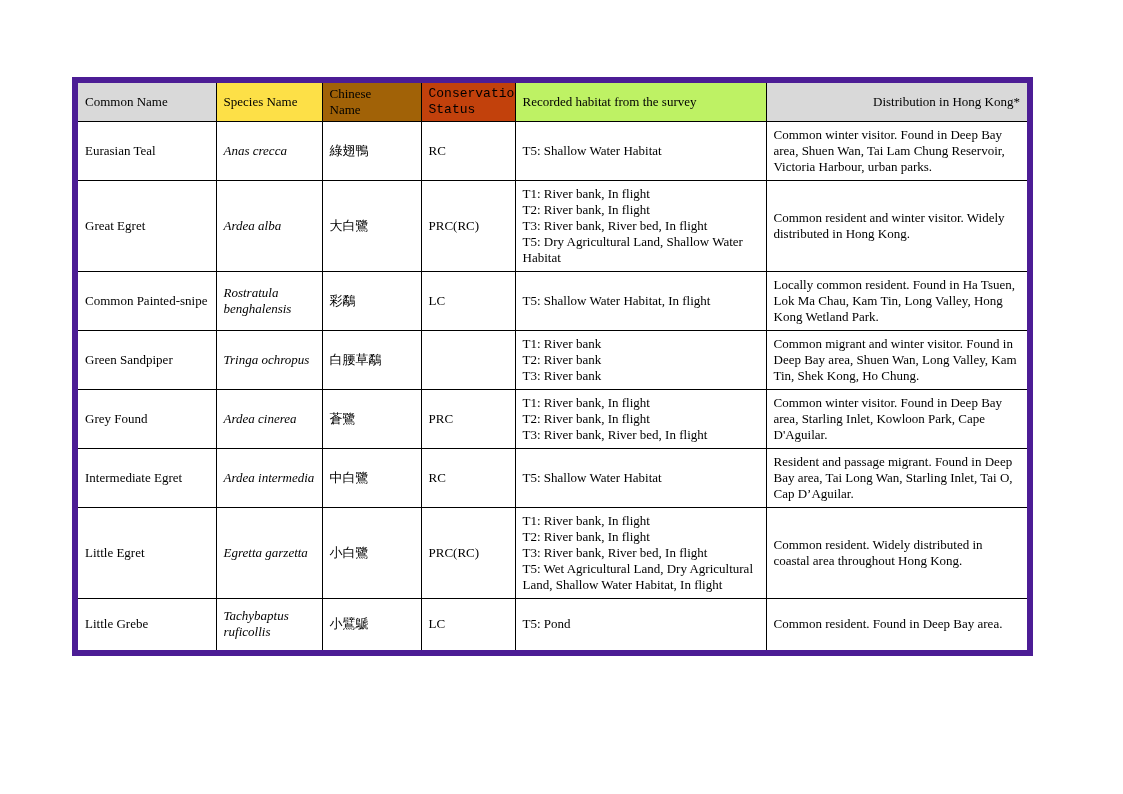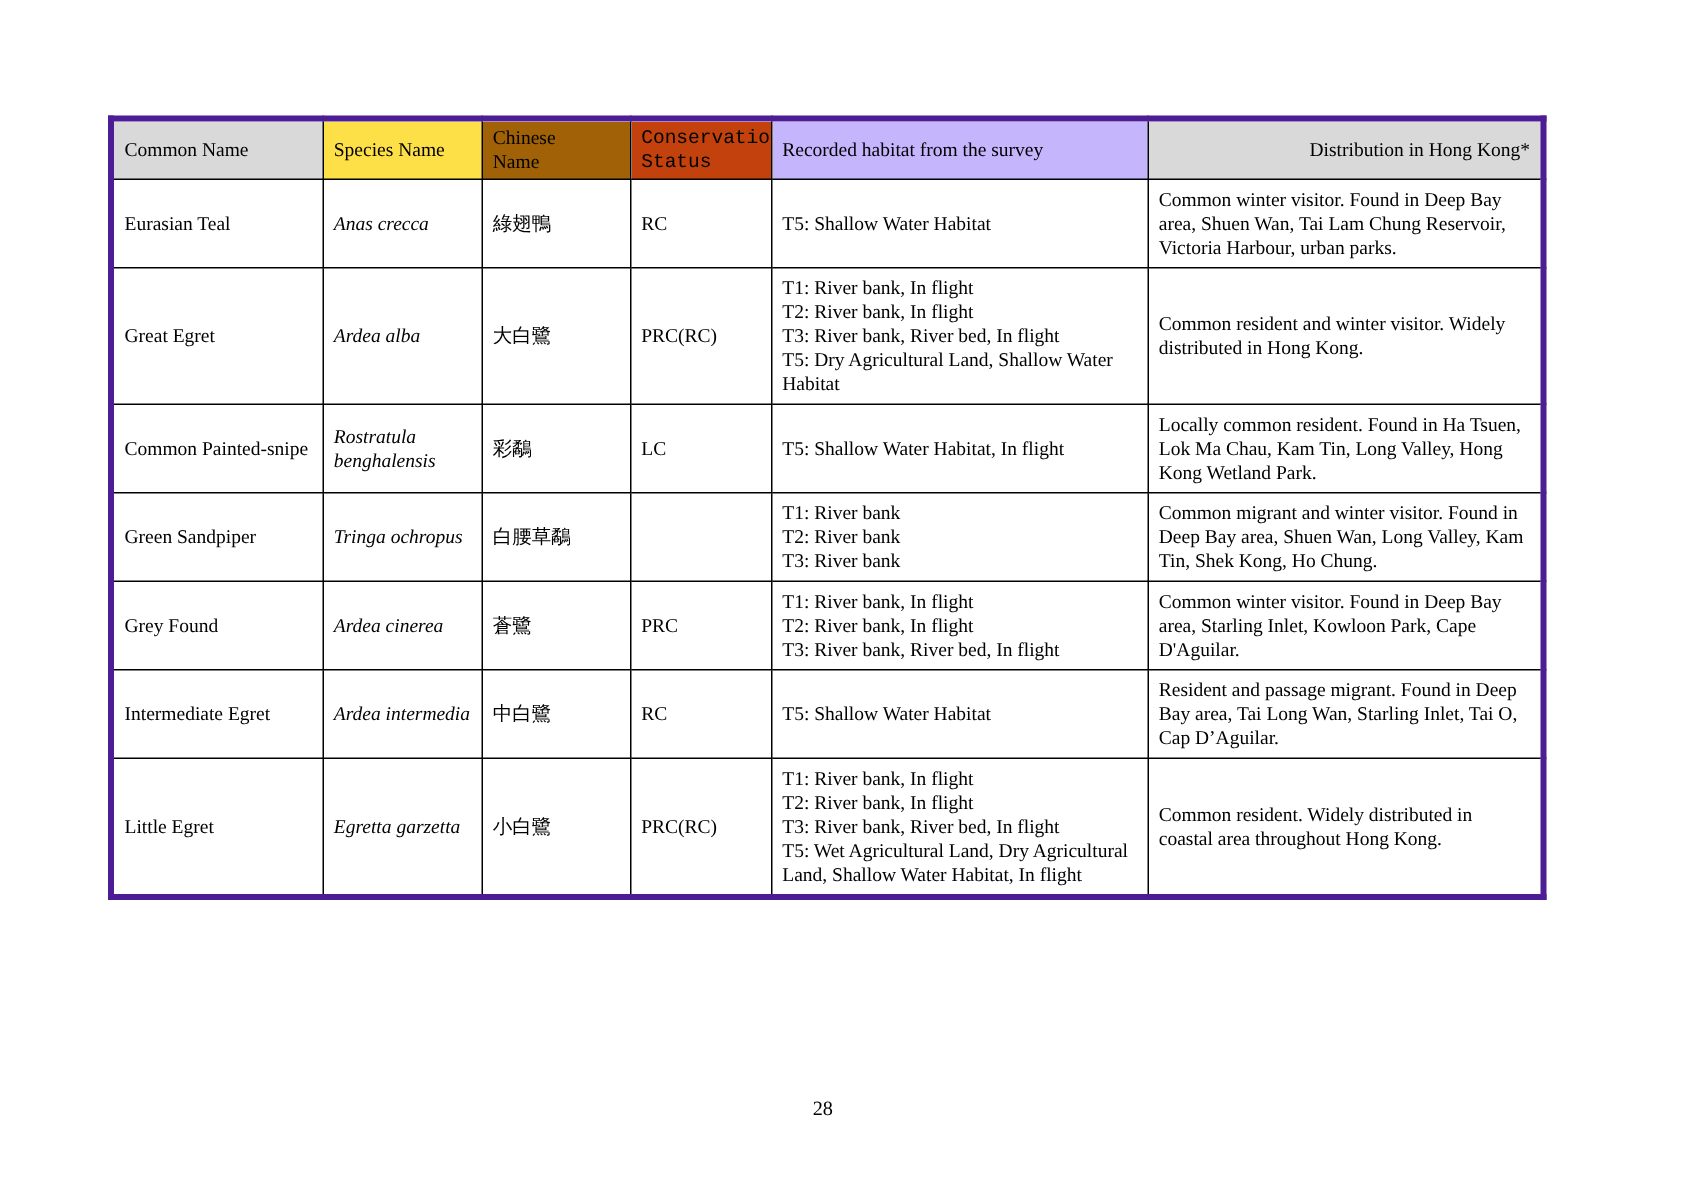--- a/index.html
+++ b/index.html
@@ -21,21 +21,21 @@
   .species-table-wrap {
     position: absolute;
     left: 72px;
     top: 77px;
     width: 955px;
   }
   table.species-table {
     width: 955px;
     border-collapse: collapse;
     table-layout: fixed;
-    border: 4px solid #4c1d95;
+    border: 6px solid #4c1d95;
     font-size: 13px;
     line-height: 16px;
   }
   table.species-table th,
   table.species-table td {
     border: 1.5px solid #000000;
     vertical-align: middle;
     text-align: left;
     overflow: hidden;
   }
@@ -81,21 +81,21 @@
         <col style="width:94px">
         <col style="width:251px">
         <col style="width:264px">
       </colgroup>
       <thead>
         <tr>
             <th class="h-common" style="background: rgb(217, 217, 217);">Common Name</th>
             <th class="h-species" style="background: #fde047;">Species Name</th>
             <th class="h-chinese" style="background: #a16207;">Chinese Name</th>
             <th class="h-status" style="background: #c2410c; font-family: Liberation Mono, monospace;">Conservation Status</th>
-            <th class="h-habitat" style="background: #c4b5fd;">Recorded habitat from the survey</th>
+            <th class="h-habitat" style="background: #bef264;">Recorded habitat from the survey</th>
             <th class="h-dist" style="background: rgb(217, 217, 217); text-align: right;">Distribution in Hong Kong*</th>
           </tr>
       </thead>
       <tbody>
           <tr>
             <td class="c-common">Eurasian Teal</td>
             <td class="c-species">Anas crecca</td>
             <td class="c-chinese">綠翅鴨</td>
             <td class="c-status">RC</td>
             <td class="c-habitat">T5: Shallow Water Habitat</td>
@@ -152,19 +152,26 @@
             <td class="c-common">Little Egret</td>
             <td class="c-species">Egretta garzetta</td>
             <td class="c-chinese">小白鷺</td>
             <td class="c-status">PRC(RC)</td>
             <td class="c-habitat">T1: River bank, In flight
 T2: River bank, In flight
 T3: River bank, River bed, In flight
 T5: Wet Agricultural Land, Dry Agricultural Land, Shallow Water Habitat, In flight</td>
             <td class="c-dist">Common resident. Widely distributed in coastal area throughout Hong Kong.</td>
           </tr>
+          <tr>
+            <td class="c-common">Little Grebe</td>
+            <td class="c-species">Tachybaptus ruficollis</td>
+            <td class="c-chinese">小鷿鷈</td>
+            <td class="c-status">LC</td>
+            <td class="c-habitat">T5: Pond</td>
+            <td class="c-dist">Common resident. Found in Deep Bay area.</td>
+          </tr>
         </tbody>
     </table>
   </div>
 
-  <div class="page-number">28</div>
 
 </div>
 
 </body></html>

